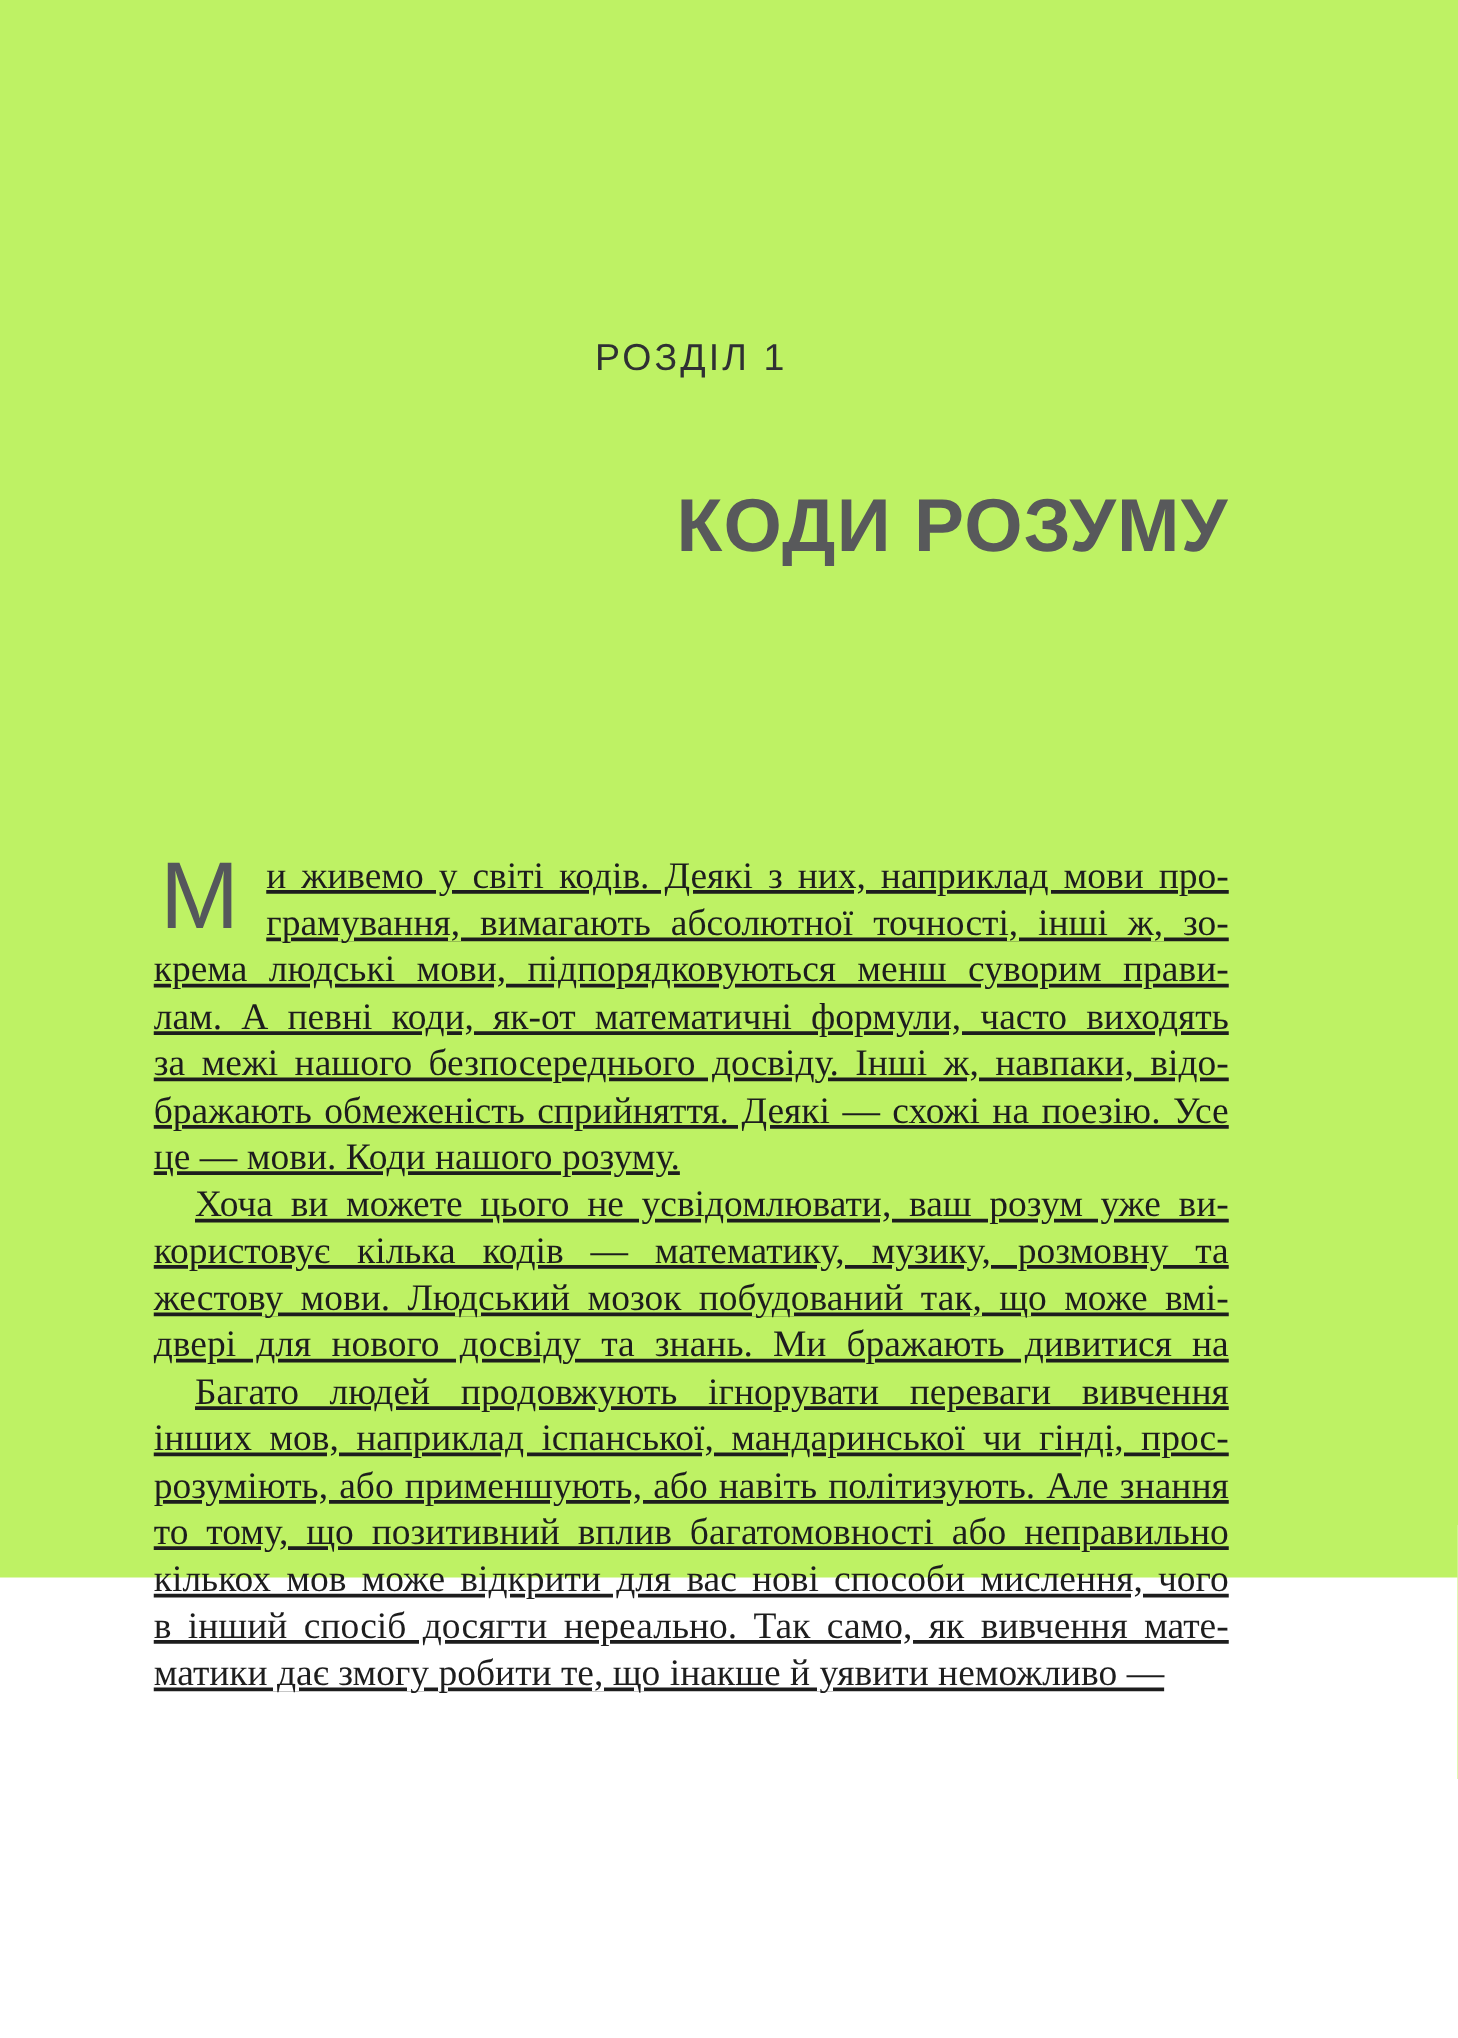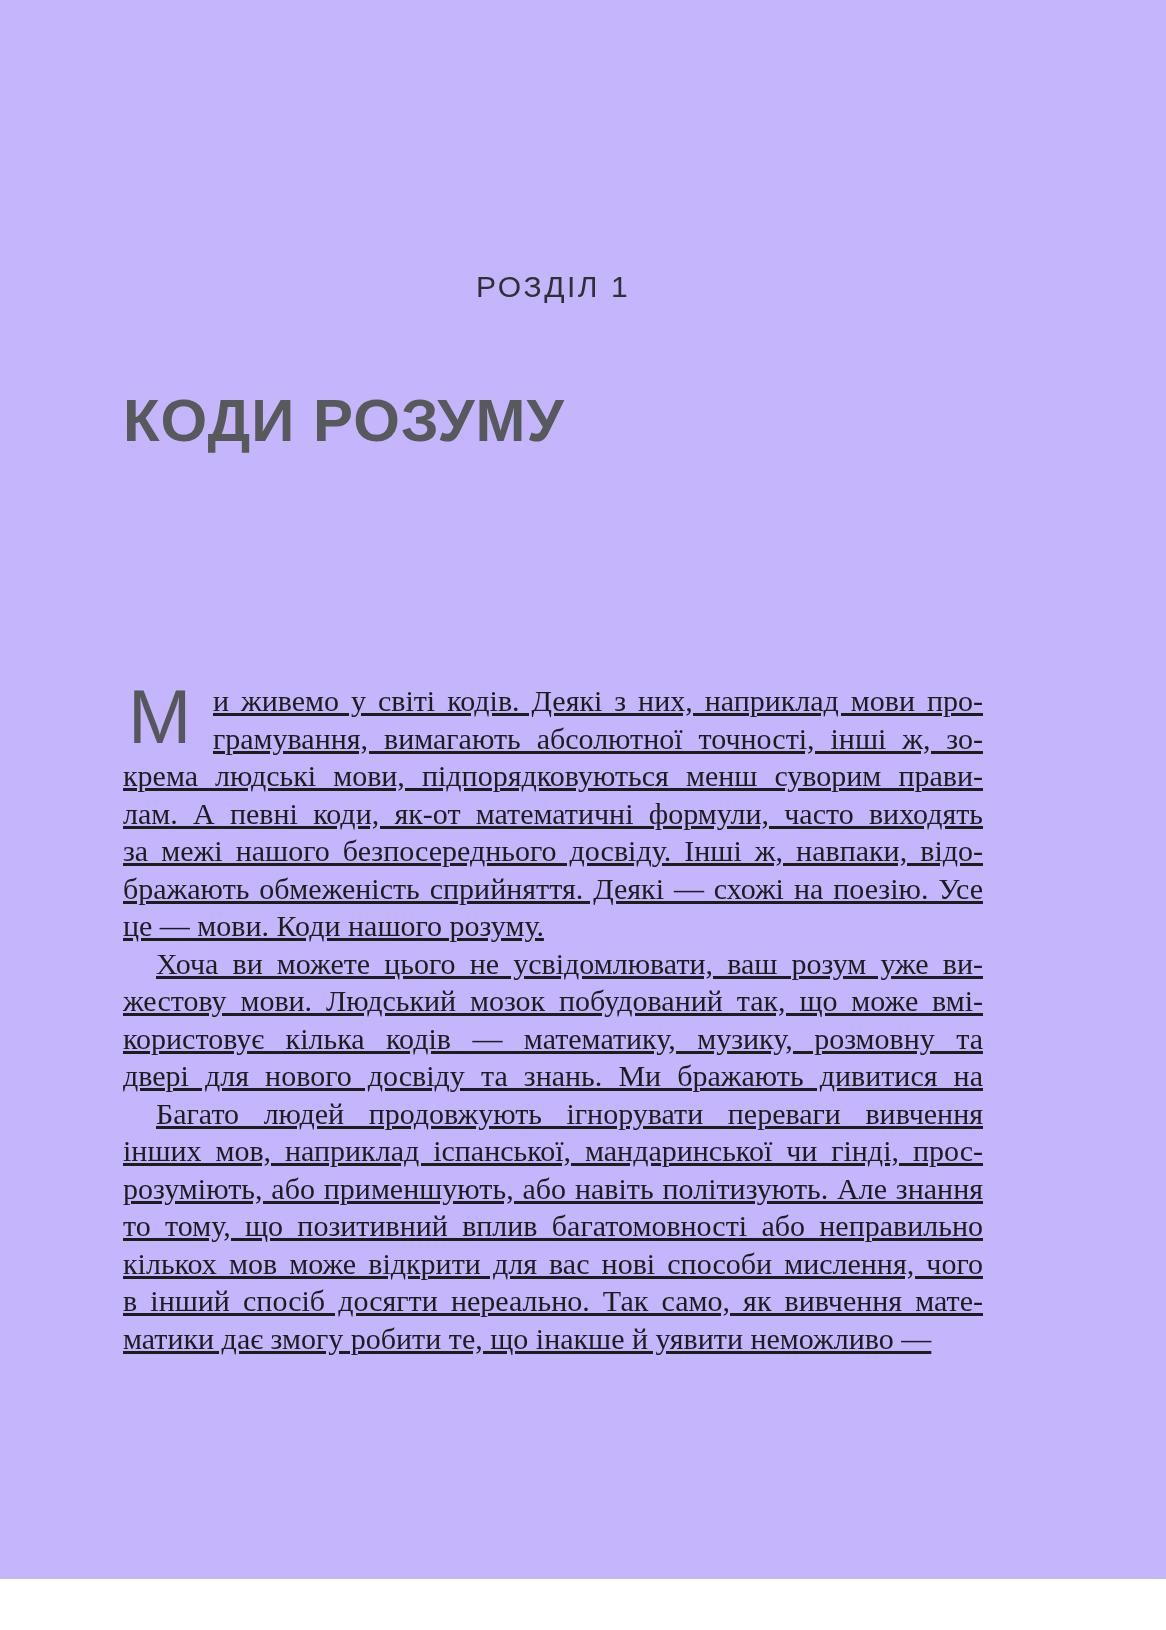--- a/index.html
+++ b/index.html
@@ -4,39 +4,39 @@
 <style>
   html, body { margin: 0; padding: 0; }
   body {
     width: 1166px; height: 1630px;
     background: #ffffff;
     font-family: "Liberation Serif", serif;
     overflow: hidden;
   }
   .page {
     position: relative;
-    width: 1166px; height: 1579px;
-    background: #c4b5fd;
+    width: 1166px; height: 1262px;
+    background: #bef264;
   }
   .kicker {
     position: absolute;
     top: 271px; left: 123px; width: 860px;
     text-align: center;
     font-family: "Liberation Sans", sans-serif;
     font-weight: 400;
     font-size: 30px;
     line-height: 31px;
     letter-spacing: 2.5px;
     color: #2f3033;
   }
   .title {
     position: absolute;
     top: 391px; left: 123px; width: 860px;
     margin: 0;
-    text-align: left;
+    text-align: right;
     font-family: "Liberation Sans", sans-serif;
     font-weight: 700;
     font-size: 60px;
     line-height: 60px;
     letter-spacing: 1px;
     color: #58595b;
   }
   .body-text {
     position: absolute;
     top: 682px; left: 123px; width: 860px;
@@ -76,22 +76,22 @@
 
   <div class="body-text">
 
     <div class="para first">
       <span class="dropcap">М</span>
       <span><div class="line line-first">и живемо у світі кодів. Деякі з них, наприклад мови про-</div><div class="line">грамування, вимагають абсолютної точності, інші ж, зо-</div><div class="line">крема людські мови, підпорядковуються менш суворим прави-</div><div class="line">лам. А певні коди, як-от математичні формули, часто виходять</div><div class="line">за межі нашого безпосереднього досвіду. Інші ж, навпаки, відо-</div><div class="line">бражають обмеженість сприйняття. Деякі — схожі на поезію. Усе</div><div class="line line-last">це — мови. Коди нашого розуму.</div></span>
     </div>
 
     <div class="para indent">
         <div class="line line-first">Хоча ви можете цього не усвідомлювати, ваш розум уже ви-</div>
+        <div class="line">користовує кілька кодів — математику, музику, розмовну та</div>
         <div class="line">жестову мови. Людський мозок побудований так, що може вмі-</div>
-        <div class="line">користовує кілька кодів — математику, музику, розмовну та</div>
         <div class="line">двері для нового досвіду та знань. Ми бражають дивитися на</div>
       </div>
 
     <div class="para indent">
         <div class="line line-first">Багато людей продовжують ігнорувати переваги вивчення</div>
         <div class="line">інших мов, наприклад іспанської, мандаринської чи гінді, прос-</div>
         <div class="line">розуміють, або применшують, або навіть політизують. Але знання</div>
         <div class="line">то тому, що позитивний вплив багатомовності або неправильно</div>
         <div class="line">кількох мов може відкрити для вас нові способи мислення, чого</div>
         <div class="line">в інший спосіб досягти нереально. Так само, як вивчення мате-</div>

